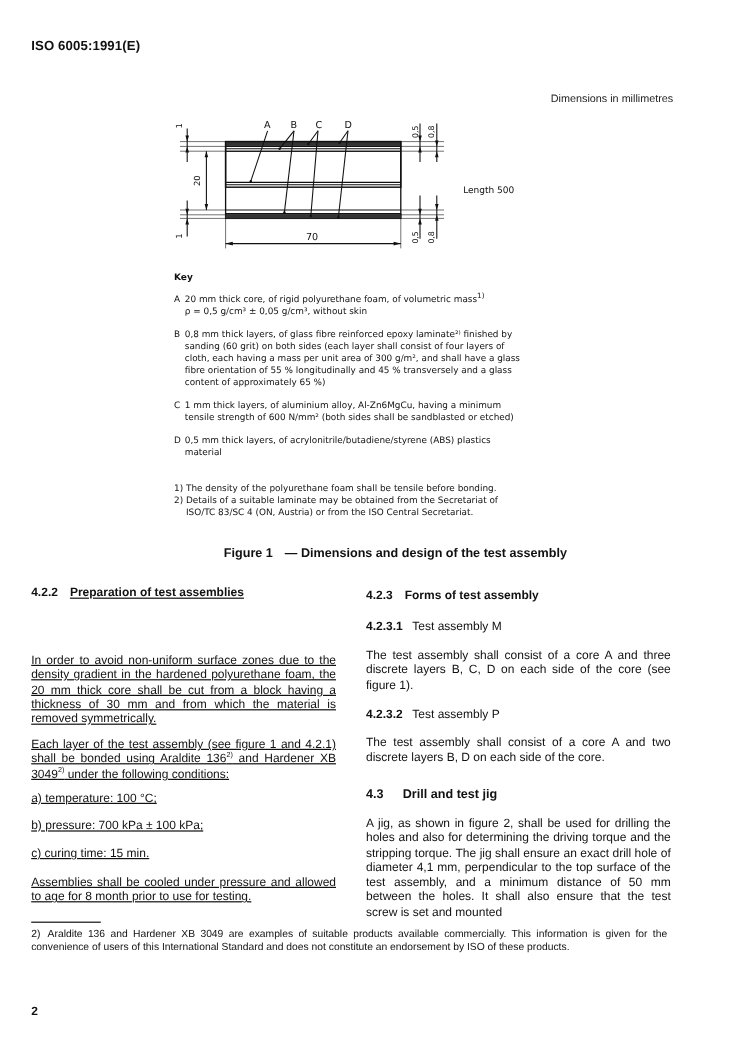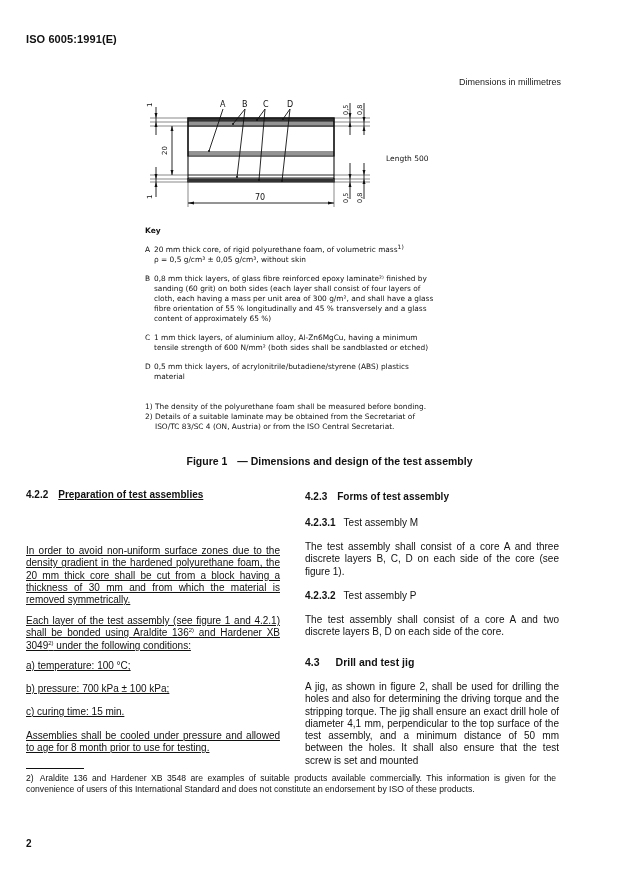--- a/index.html
+++ b/index.html
@@ -169,21 +169,21 @@
     <span class="key-letter">C</span>
     <span class="key-text">1 mm thick layers, of aluminium alloy, Al-Zn6MgCu, having a minimum tensile strength of 600 N/mm² (both sides shall be sandblasted or etched)</span>
   </div>
   <div class="key-item">
     <span class="key-letter">D</span>
     <span class="key-text">0,5 mm thick layers, of acrylonitrile/butadiene/styrene (ABS) plastics material</span>
   </div>
   <div class="fn-block">
     <div class="fn">
       <span class="fn-num">1)</span>
-      <span>The density of the polyurethane foam shall be measured before bonding.</span>
+      <span>The density of the polyurethane foam shall be tensile before bonding.</span>
     </div>
     <div class="fn">
       <span class="fn-num">2)</span>
       <span>Details of a suitable laminate may be obtained from the Secretariat of ISO/TC 83/SC 4 (ON, Austria) or from the ISO Central Secretariat.</span>
     </div>
   </div>
 </div>
 
 <div class="abs fig-caption">
   <span style="margin-left:0">Figure 1</span><span>— Dimensions and design of the test assembly</span>
@@ -212,16 +212,16 @@
   <span class="num">4.2.3.2</span><span>Test assembly P</span>
 </div>
 <div class="abs col col-right" style="top:614px;">The test assembly shall consist of a core A and two discrete layers B, D on each side of the core.</div>
 <div class="abs col col-right h2" style="top:656px;">
   <span class="num">4.3</span><span>Drill and test jig</span>
 </div>
 <div class="abs col col-right" style="top:681px;">A jig, as shown in figure 2, shall be used for drilling the holes and also for determining the driving torque and the stripping torque. The jig shall ensure an exact drill hole of diameter 4,1 mm, perpendicular to the top surface of the test assembly, and a minimum distance of 50 mm between the holes. It shall also ensure that the test screw is set and mounted</div>
 
 <div class="abs fn-rule"></div>
 <div class="abs footnote">
-  <span class="fn-label">2)</span><span>Araldite 136 and Hardener XB 3548 are examples of suitable products available commercially. This information is given for the convenience of users of this International Standard and does not constitute an endorsement by ISO of these products.</span>
+  <span class="fn-label">2)</span><span>Araldite 136 and Hardener XB 3049 are examples of suitable products available commercially. This information is given for the convenience of users of this International Standard and does not constitute an endorsement by ISO of these products.</span>
 </div>
 
 <div class="abs page-num">2</div>
 
 </body></html>

